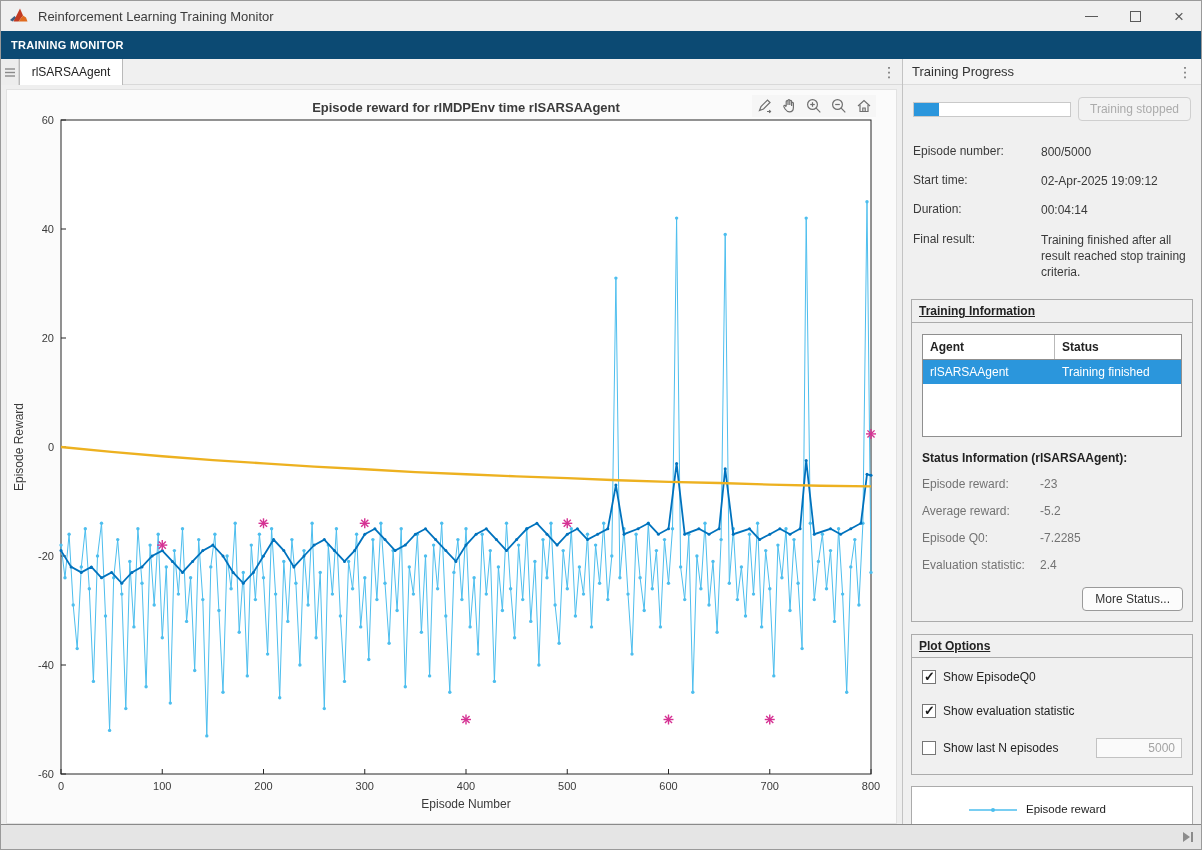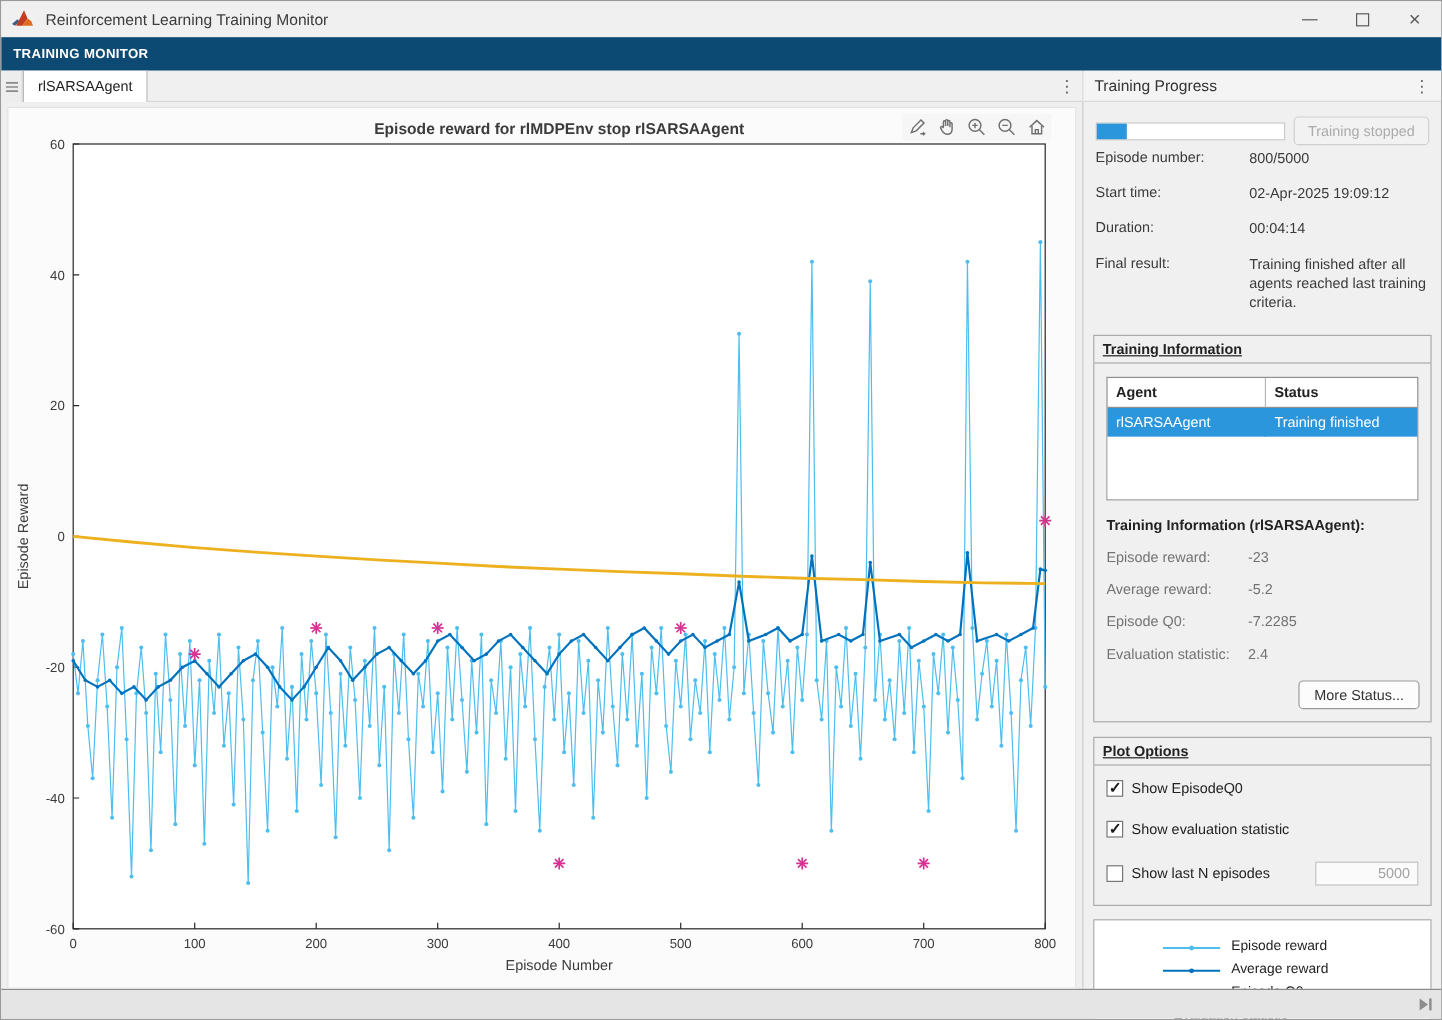--- a/index.html
+++ b/index.html
@@ -37,21 +37,21 @@
   .axtool svg { stroke:#6F6F6F; fill:none; stroke-width:1.2; }
   #chart-svg { position:absolute; left:0; top:0; }
   #chart-svg text { font-family:"Liberation Sans",sans-serif; fill:#3B3B3B; }
 
   
   .right-col { flex:1; display:flex; flex-direction:column; background:#F0F0F0; min-width:0; }
   .panel-header { height:26px; flex:0 0 26px; display:flex; align-items:center; padding:0 9px; font-size:13px; color:#333; background:#F4F4F4; border-bottom:1px solid #DCDCDC; }
   .panel-dots { margin-left:auto; color:#666; font-size:14px; }
   .panel-body { flex:1; padding:10px 8px 6px 8px; display:flex; flex-direction:column; min-height:0; }
 
-  .progress-row { display:flex; align-items:center; margin:2px 2px 3px 2px; }
+  .progress-row { display:flex; align-items:center; margin:2px 2px 23px 2px; }
   .progress-track { width:158px; height:15px; background:#FFFFFF; border:1px solid #C9C9C9; }
   .progress-fill { height:100%; background:#2B96DC; }
   .stop-btn { margin-left:auto; padding:4px 11px; font-size:12px; color:#ABABAB; background:#F2F2F2; border:1px solid #CFCFCF; border-radius:4px; }
 
   .field-row { display:flex; margin:0 2px 13px 2px; font-size:12px; color:#3a3a3a; }
   .field-label { width:128px; flex:0 0 128px; }
   .field-value { flex:1; line-height:1.35; }
 
   .groupbox { border:1px solid #ABABAB; margin-top:6px; }
   .groupbox-header { padding:4px 7px; font-weight:bold; font-size:12px; color:#222; border-bottom:1px solid #ABABAB;text-decoration:underline; }
@@ -129,21 +129,21 @@
               </g>
           </svg>
         </div>
         <div class="doc-tab">rlSARSAAgent</div>
         <div class="tabbar-rest">
           <div class="tab-dots">⋮</div>
         </div>
       </div>
 
       <div class="figure">
-        <div class="chart-title">Episode reward for rlMDPEnv stop rlSARSAAgent</div>
+        <div class="chart-title">Episode reward for rlMDPEnv time rlSARSAAgent</div>
         <div class="axes-toolbar">
           <div class="axtool">
             <svg width="18" height="18" viewBox="0 0 18 18">
                 <path d="M4.5 13.5 L6 9.5 L12.5 3 L15 5.5 L8.5 12 L4.5 13.5 Z"></path>
                 <path d="M12 14.5 h3.5 M14.2 13.2 l1.3 1.3 -1.3 1.3"></path>
               </svg>
           </div>
           <div class="axtool">
             <svg width="18" height="18" viewBox="0 0 18 18">
                 <path d="M6.2 9 V4.6 a0.9 0.9 0 0 1 1.8 0 V8 M8 8 V3.6 a0.9 0.9 0 0 1 1.8 0 V8 M9.8 8 V4.3 a0.9 0.9 0 0 1 1.8 0 V9 M11.6 9 V6.2 a0.9 0.9 0 0 1 1.8 0 v4.3 c0 2.6-1.6 4.4-4 4.4 -1.9 0-2.9-0.9-4.3-2.9 L3.9 9.8 a0.95 0.95 0 0 1 1.6-1 l0.7 1"></path>
@@ -567,39 +567,39 @@
         <div class="field-row">
           <div class="field-label">Start time:</div>
           <div class="field-value">02-Apr-2025 19:09:12</div>
         </div>
         <div class="field-row">
           <div class="field-label">Duration:</div>
           <div class="field-value">00:04:14</div>
         </div>
         <div class="field-row">
           <div class="field-label">Final result:</div>
-          <div class="field-value">Training finished after all agents reached last training criteria.</div>
+          <div class="field-value">Training finished after all result reached stop training criteria.</div>
         </div>
 
         <div class="groupbox">
           <div class="groupbox-header">Training Information</div>
           <div class="groupbox-content">
             <div class="agent-table">
               <div class="tbl-row tbl-head">
                 <div class="tbl-cell tbl-col1">Agent</div>
                 <div class="tbl-cell tbl-col2">Status</div>
               </div>
               <div class="tbl-row selected">
                 <div class="tbl-cell tbl-col1">rlSARSAAgent</div>
                 <div class="tbl-cell tbl-col2">Training finished</div>
               </div>
               <div class="tbl-filler"></div>
             </div>
 
-            <div class="ep-info-title">Training Information (rlSARSAAgent):</div>
+            <div class="ep-info-title">Status Information (rlSARSAAgent):</div>
 
             <div class="info-row">
               <div class="info-label">Episode reward:</div>
               <div>-23</div>
             </div>
             <div class="info-row">
               <div class="info-label">Average reward:</div>
               <div>-5.2</div>
             </div>
             <div class="info-row">

